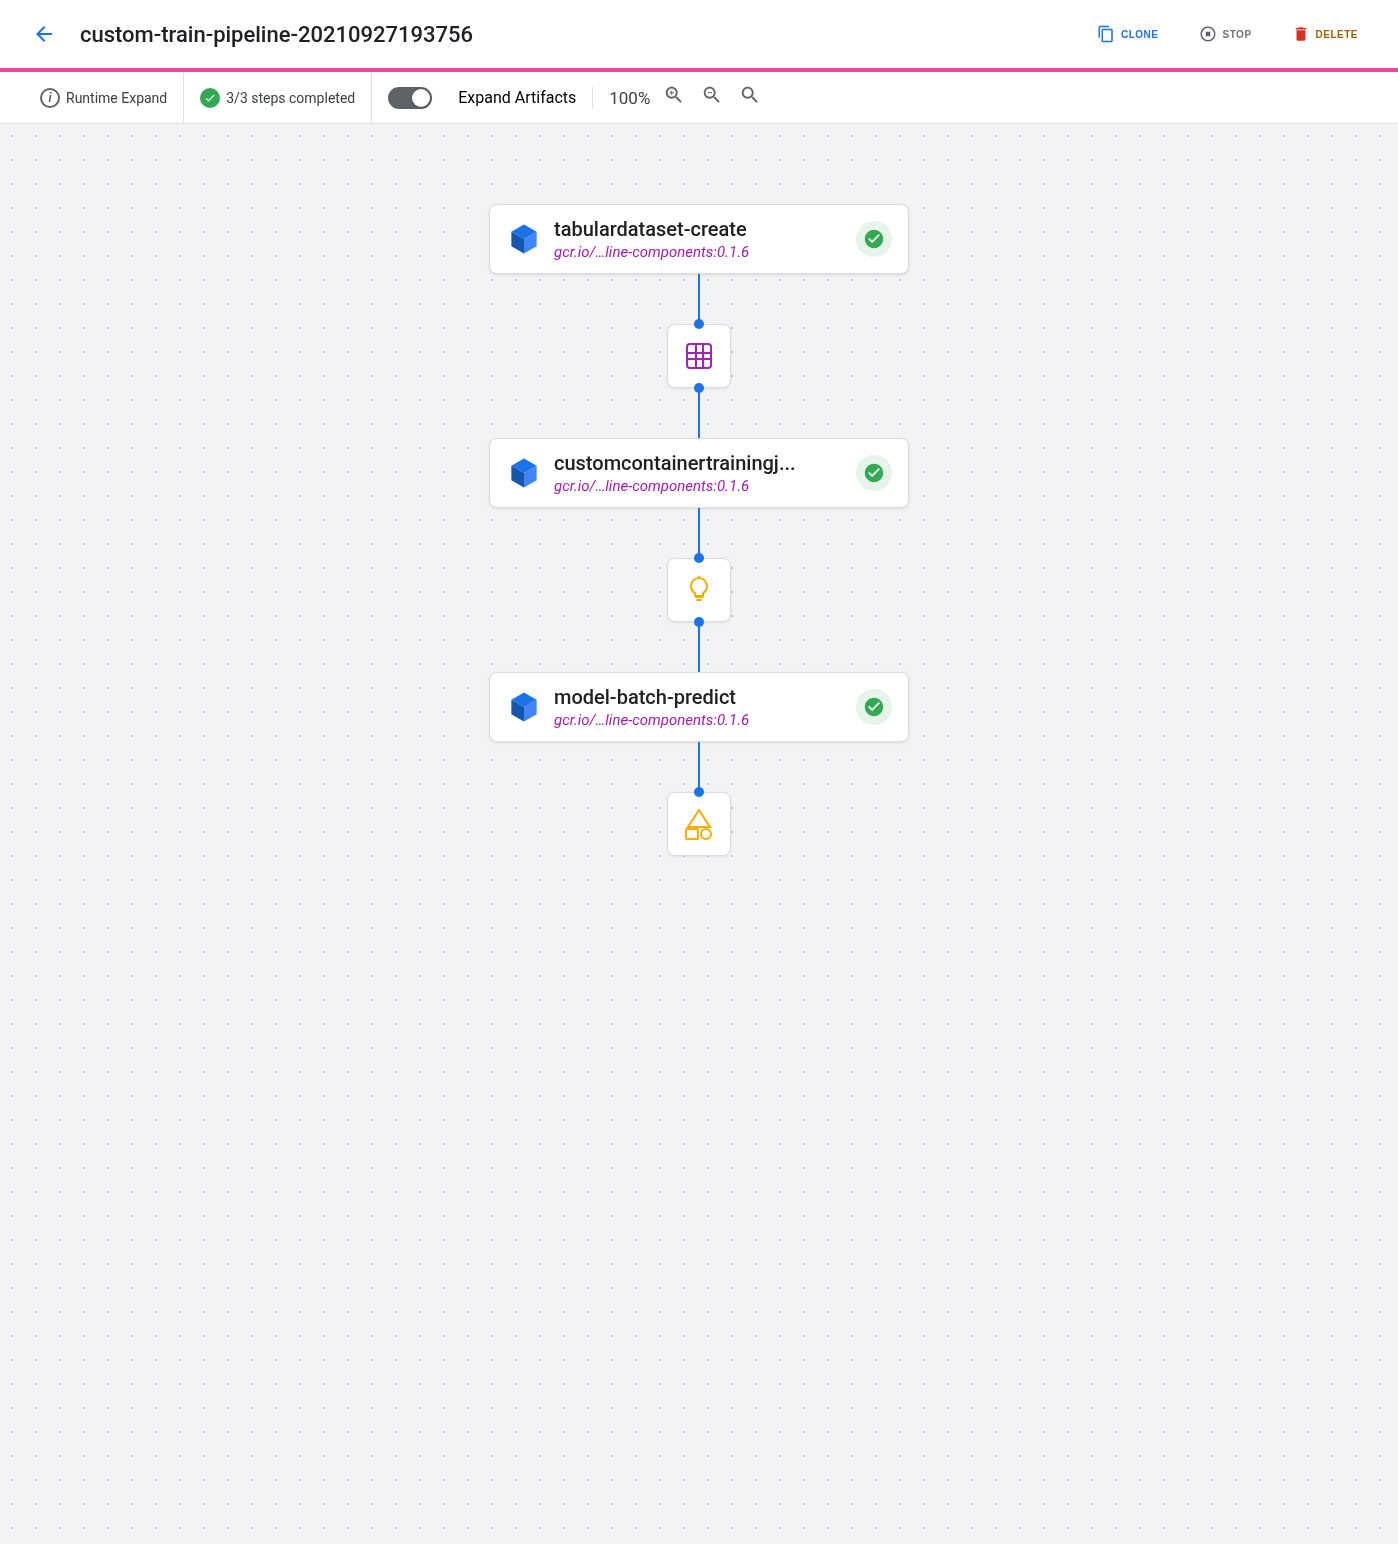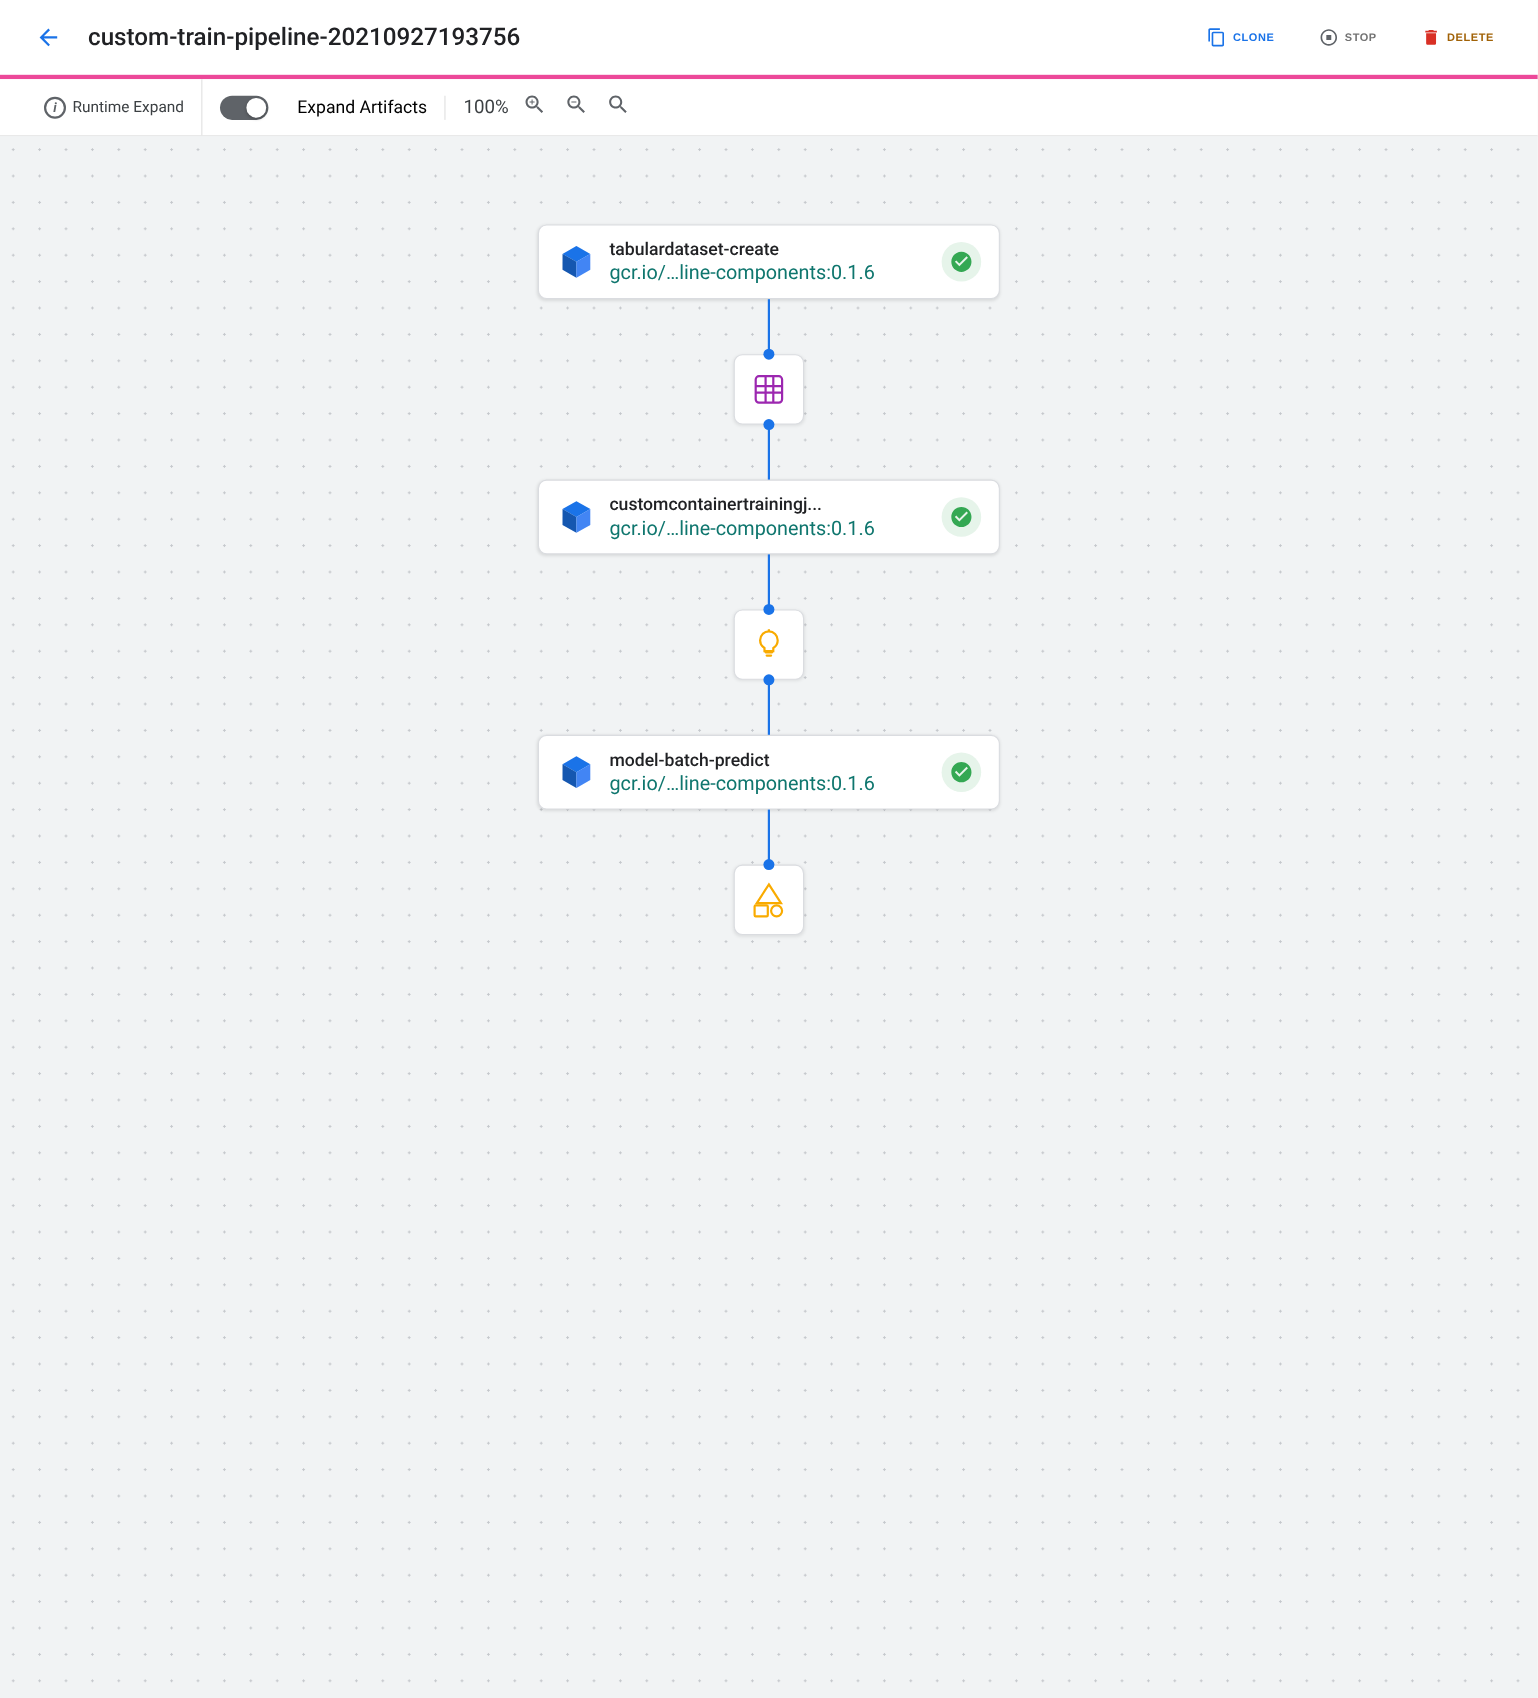--- a/index.html
+++ b/index.html
@@ -185,28 +185,29 @@
       padding: 12px 16px;
       width: 420px;
       gap: 12px;
       box-shadow: 0 1px 3px rgba(0,0,0,0.1);
       cursor: pointer;
     }
     .node-info {
       flex: 1;
     }
     .node-title {
-      font-size: 16px;
+      font-size: 20px;
       font-weight: 500;
       color: #202124;
     }
     .node-subtitle {
-      font-size: 18px;
-      color: #0f766e;
+      font-size: 15px;
+      color: #a21caf;
       margin-top: 2px;
+      font-style: italic;
     }
     .node-status {
       width: 36px;
       height: 36px;
       background: #e6f4ea;
       border-radius: 50%;
       display: flex;
       align-items: center;
       justify-content: center;
       flex-shrink: 0;
@@ -281,20 +282,28 @@
       <span>DELETE</span>
     </button>
   </div>
 </div>
 
 <div class="toolbar">
   <div class="toolbar-item">
     <div class="info-icon-circle">i</div>
     <span>Runtime Expand</span>
   </div>
+  <div class="toolbar-item">
+    <div class="check-icon-green">
+      <svg width="12" height="12" viewBox="0 0 24 24" fill="white">
+        <path d="M9 16.17L4.83 12l-1.42 1.41L9 19 21 7l-1.41-1.41L9 16.17z"></path>
+      </svg>
+    </div>
+    <span>3/3 steps completed</span>
+  </div>
   <div class="toggle-container">
     <div class="toggle">
       <div class="toggle-knob"></div>
     </div>
     <span>Expand Artifacts</span>
   </div>
   <div class="zoom-section">
     <span class="zoom-text">100%</span>
     <span class="zoom-icon">
       <svg width="22" height="22" viewBox="0 0 24 24" fill="#5f6368">

